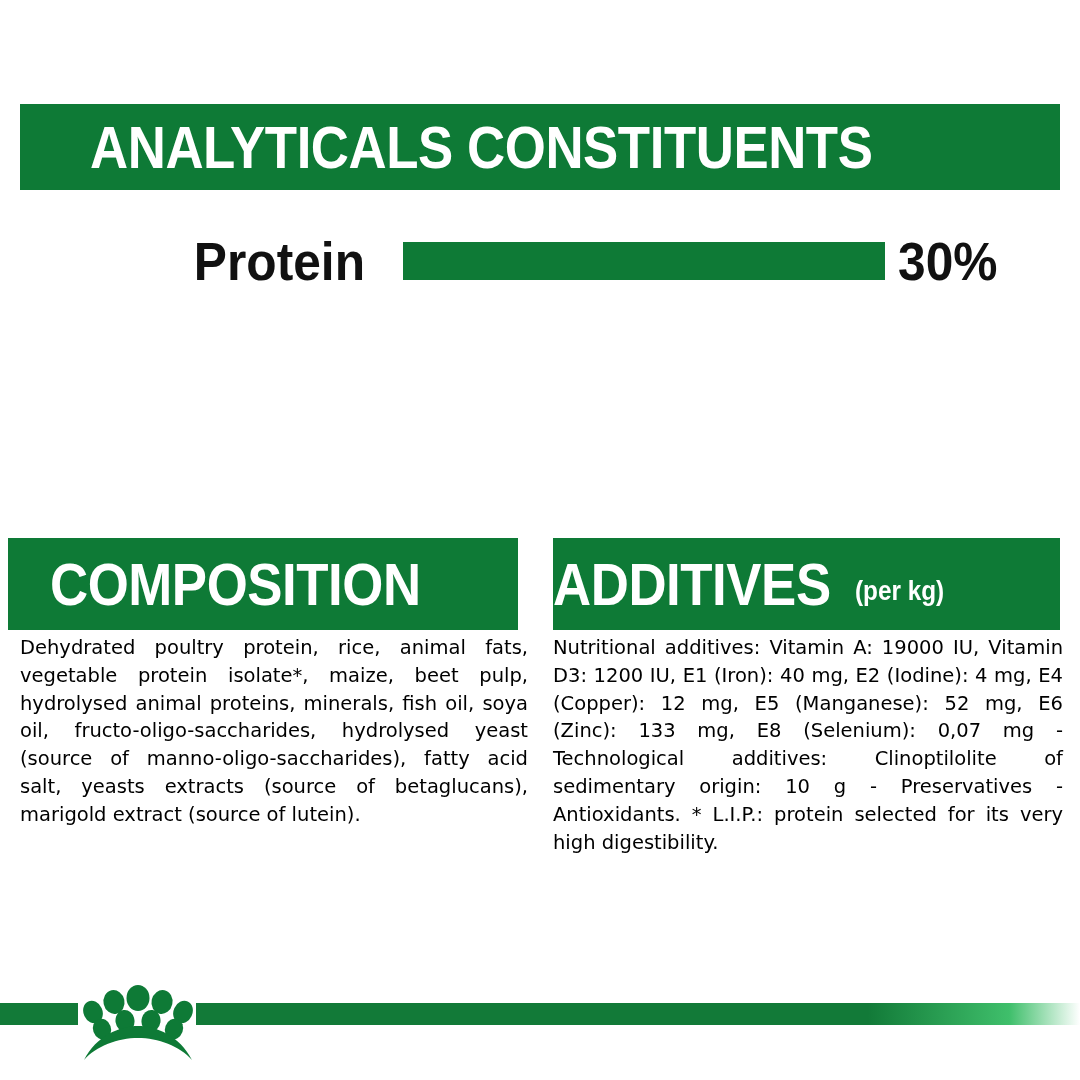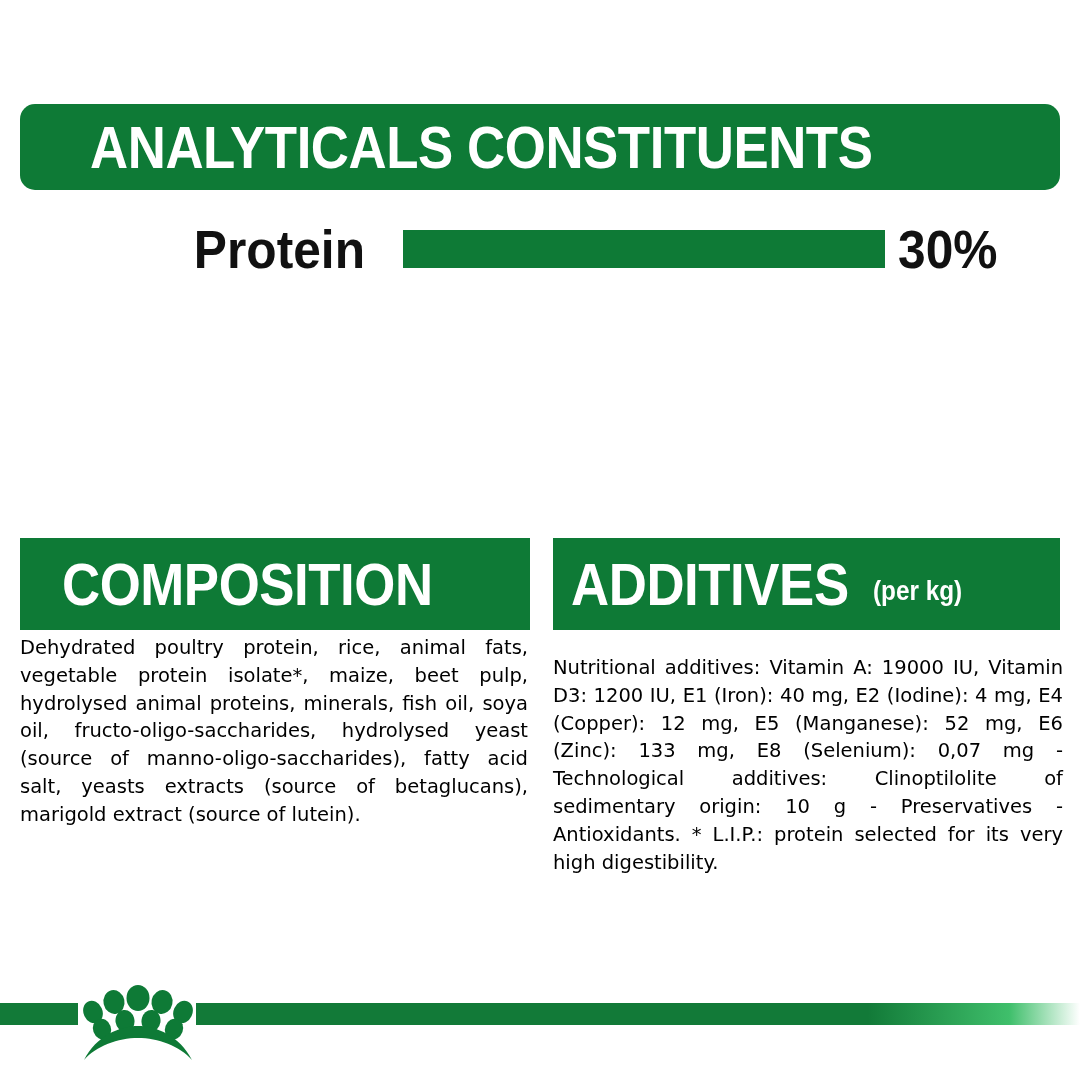--- a/index.html
+++ b/index.html
@@ -39,64 +39,63 @@
     transform: scaleX(0.88);
     transform-origin: left center;
   }
 
   #analyticals-banner {
     left: 20px;
     top: 104px;
     width: 1040px;
     height: 86px;
     padding-left: 70px;
-    border-radius: 15px;
   }
   #analyticals-banner .banner-title {
     font-size: 60px;
   }
 
   #composition-banner {
-    left: 20px;
+    left: 8px;
     top: 538px;
     width: 510px;
     height: 92px;
     padding-left: 42px;
   }
   #composition-banner .banner-title {
     font-size: 60px;
   }
 
   #additives-banner {
     left: 553px;
     top: 538px;
     width: 507px;
     height: 92px;
-    padding-left: 18px;
+    padding-left: 0;
   }
   #additives-banner .banner-title {
     font-size: 60px;
   }
   #additives-banner .banner-sub {
     color: #ffffff;
     font-family: "Liberation Sans Narrow", "Liberation Sans", sans-serif;
     font-weight: bold;
     font-size: 27px;
     white-space: nowrap;
     transform: scaleX(0.9);
     transform-origin: left center;
     margin-left: -14px;
     margin-top: 14px;
   }
 
   
   #analyticals-chart {
     position: absolute;
     left: 0;
-    top: 216px;
+    top: 228px;
     width: 1080px;
     height: 270px;
   }
   .bar-row {
     position: relative;
     height: 66px;
     display: flex;
     align-items: center;
   }
   .bar-label {
@@ -149,21 +148,20 @@
   }
   #composition-text {
     left: 20px;
     top: 634px;
     width: 508px;
   }
   #additives-text {
     left: 553px;
     top: 634px;
     width: 510px;
-    margin-top: 20px;
   }
 
   
   #footer {
     position: absolute;
     left: 0;
     top: 1003px;
     width: 1080px;
     height: 24px;
   }

